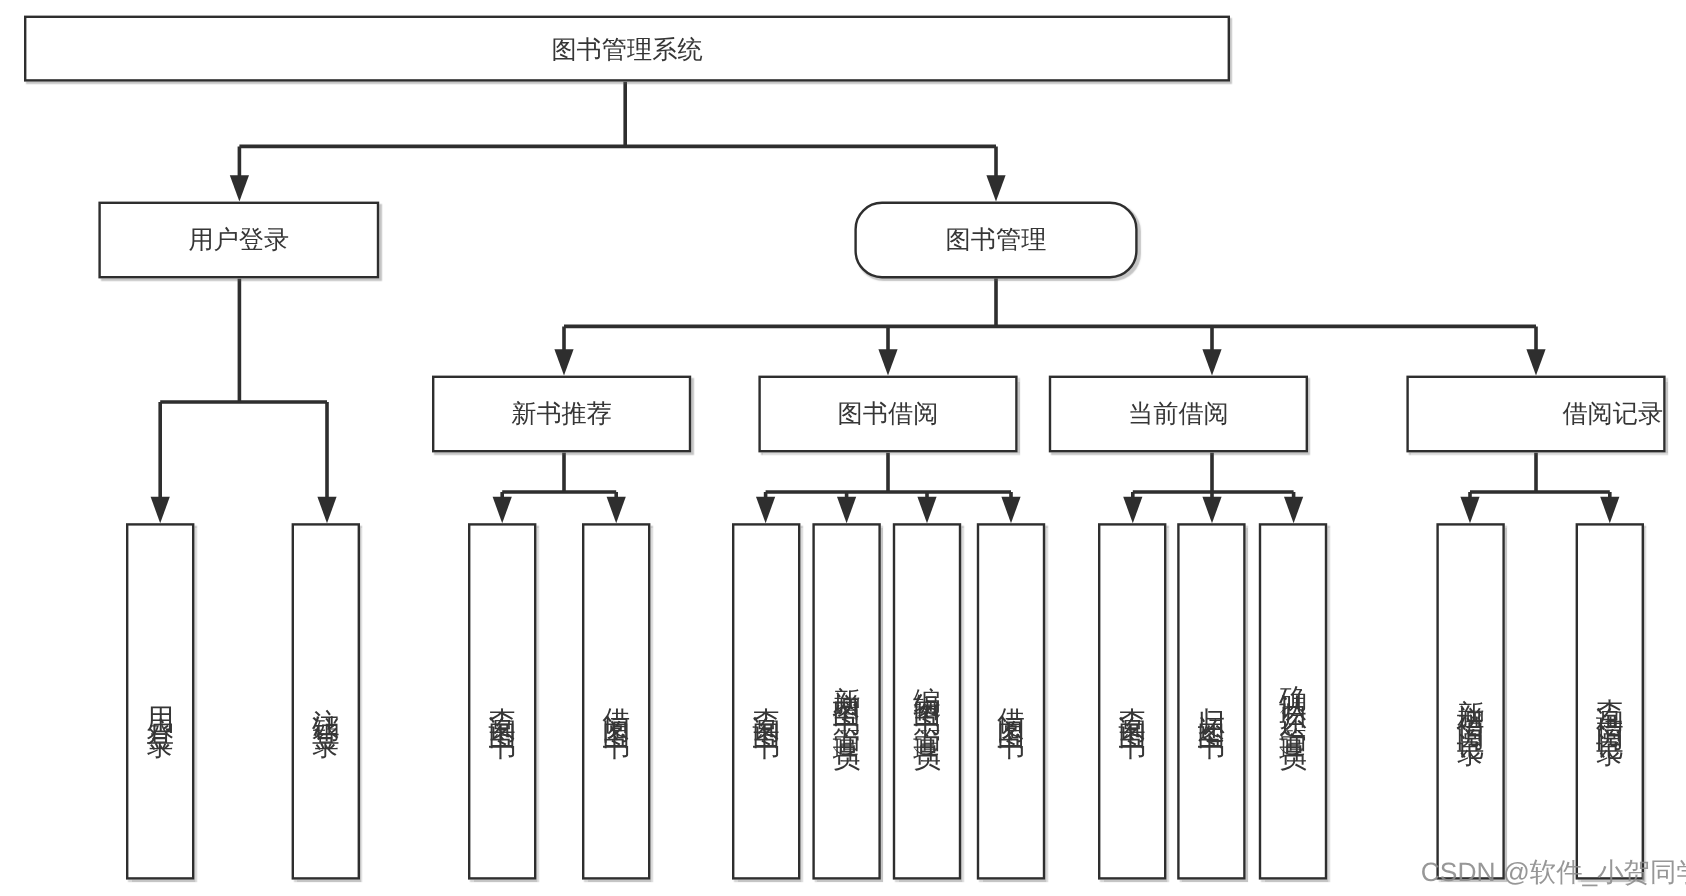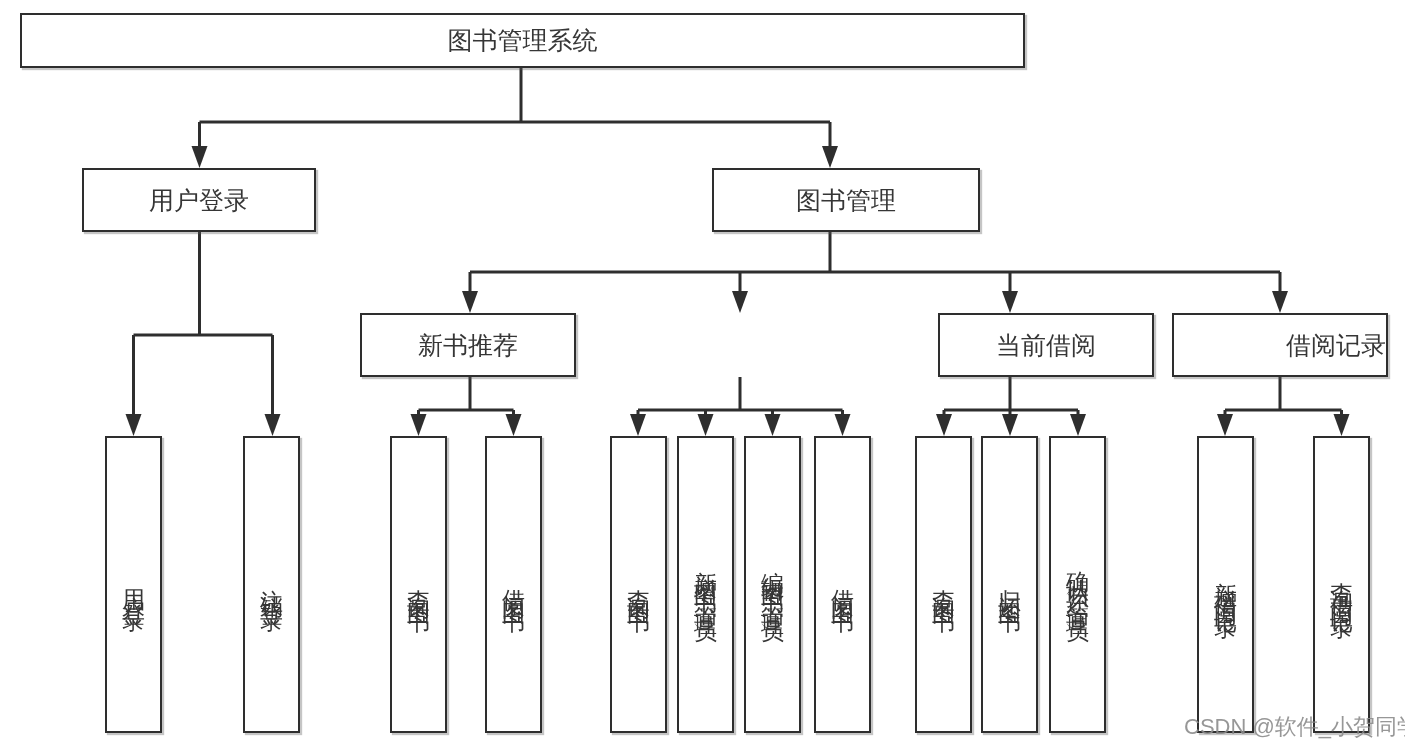--- a/index.html
+++ b/index.html
@@ -16,27 +16,27 @@
     position: absolute;
     box-sizing: border-box;
     background: #ffffff;
     border: 2.5px solid #2e2e2e;
     box-shadow: 2px 2px 1px rgba(90,90,90,0.35);
     display: flex;
     align-items: center;
     justify-content: center;
     color: #363636;
   }
-  .hbox { font-size: 25px; }
+  .hbox { font-size: 21px; }
   .root  { left: 20px;  top: 13px;  width: 1005px; height: 55px; }
   .l2a   { left: 82px;  top: 168px; width: 234px;  height: 64px; }
-  .l2b   { left: 712px; top: 168px; width: 268px;  height: 64px; }
+  .l2b   { left: 712px; top: 168px; width: 236px;  height: 64px; border-radius: 23px; }
   .l3    { top: 313px; width: 216px; height: 64px; }
   .l3a { left: 360px; }  .l3b { left: 632px; }
-  .l3c { left: 938px; justify-content: center; }  .l3d { left: 1172px; justify-content: flex-end; }
+  .l3c { left: 874px; justify-content: center; }  .l3d { left: 1172px; justify-content: flex-end; }
   .leaf { top: 436px; width: 57px; height: 297px; }
   .leaf span {
     writing-mode: vertical-rl;
     text-orientation: mixed;
     font-size: 23px;
     letter-spacing: 7px;
     line-height: 1;
     white-space: nowrap;
   }
   .lf0  { left: 105px; }  .lf1  { left: 243px; }
@@ -100,20 +100,23 @@
   <div class="box hbox l2a">
     <span>用户登录</span>
   </div>
   <div class="box hbox l2b">
     <span>图书管理</span>
   </div>
 
   <div class="box hbox l3 l3a">
     <span>新书推荐</span>
   </div>
+  <div class="box hbox l3 l3b">
+    <span>图书借阅</span>
+  </div>
   <div class="box hbox l3 l3c">
     <span>当前借阅</span>
   </div>
   <div class="box hbox l3 l3d">
     <span>借阅记录</span>
   </div>
 
   <div class="box leaf lf0">
     <span>用户登录</span>
   </div>

